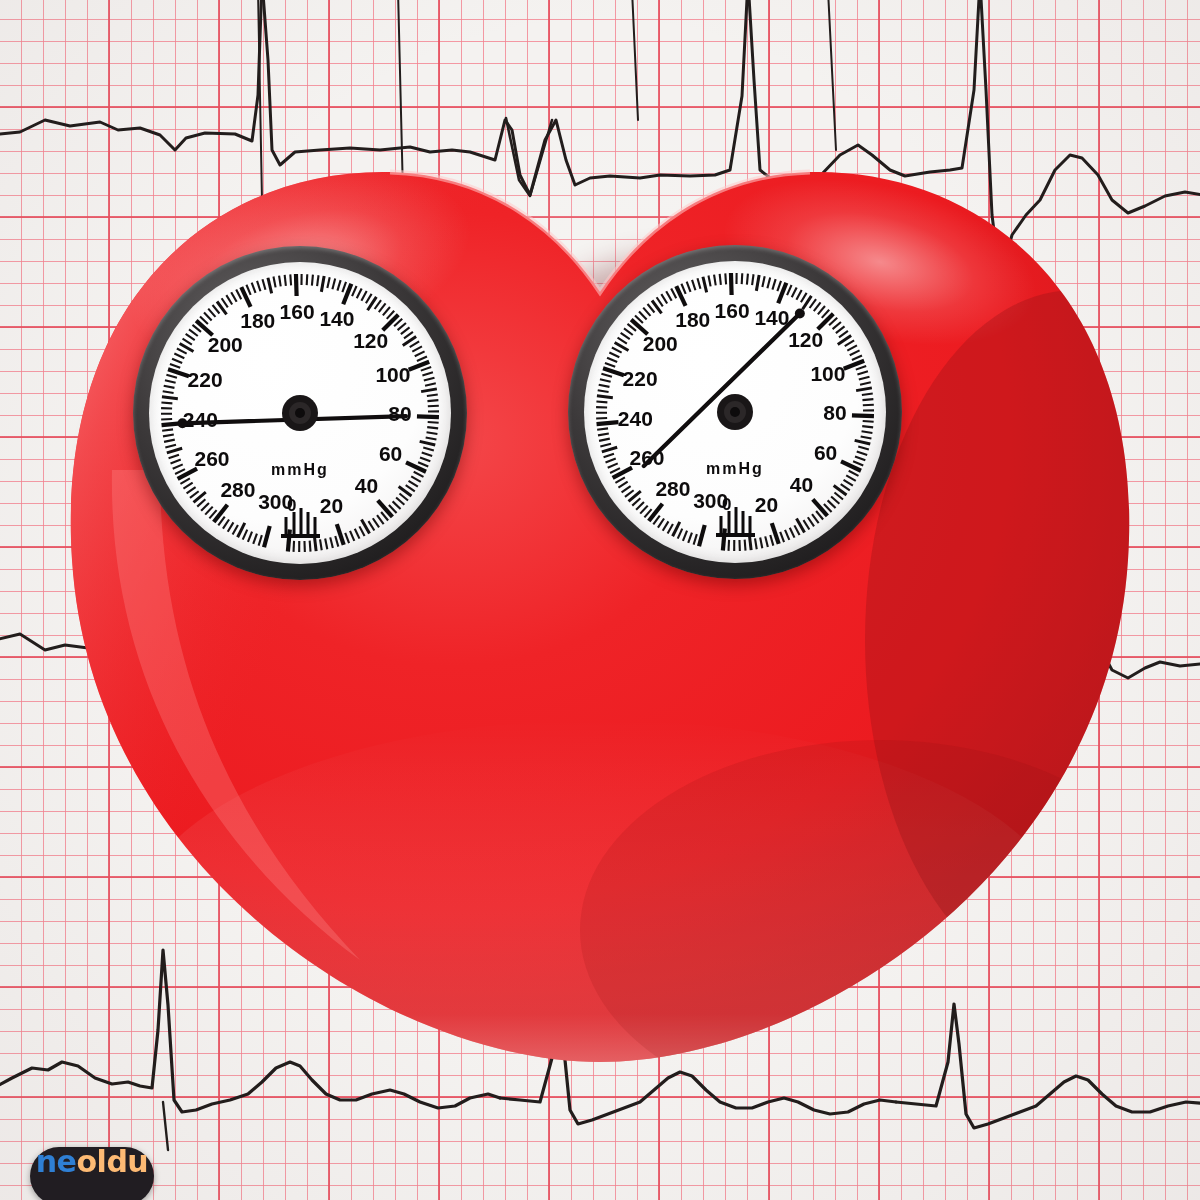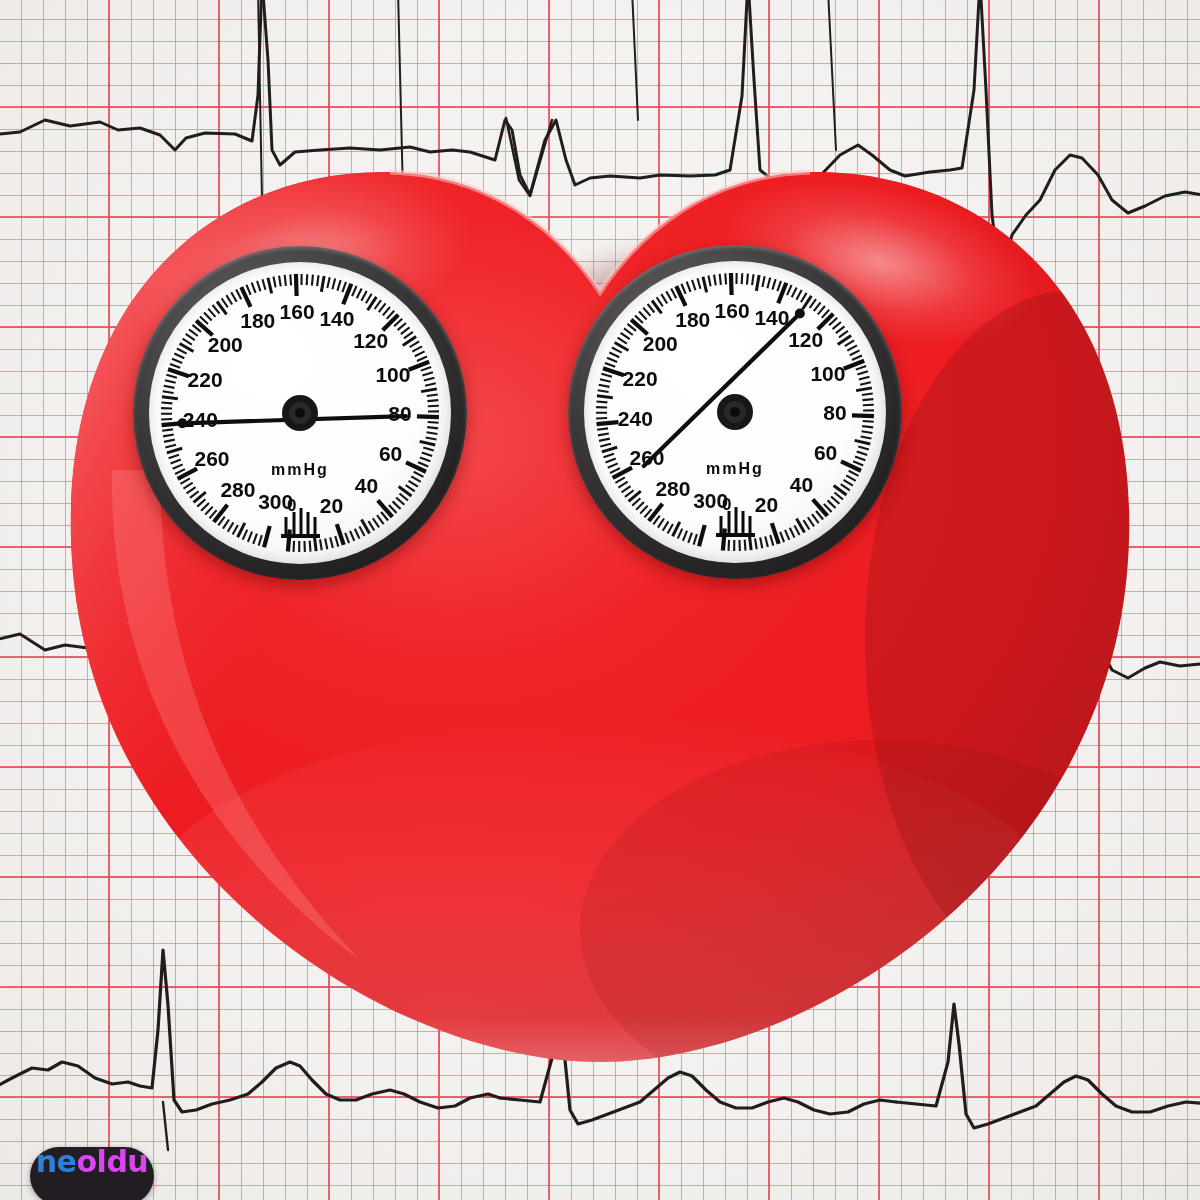--- a/index.html
+++ b/index.html
@@ -82,21 +82,21 @@
     display:flex;align-items:flex-start;justify-content:center;
     box-shadow:0 2px 6px rgba(0,0,0,.35);
     margin-top:35px;
   }
   #logo .logo-text{
     font-family:"DejaVu Sans", sans-serif;
     font-weight:bold;font-size:30px;letter-spacing:-.5px;
     line-height:1;display:flex;align-items:baseline;
   }
   #logo .lg-ne{color:#2f7fd4;}
-  #logo .lg-oldu{color:#d946ef;}
+  #logo .lg-oldu{color:#fdba74;}
 </style>
 </head>
 <body>
 
 <div id="stage">
 
   <div id="ecg-paper"></div>
   <div id="paper-vignette"></div>
 
   <svg id="ecg-traces" viewBox="0 0 1200 1200" preserveAspectRatio="none">

